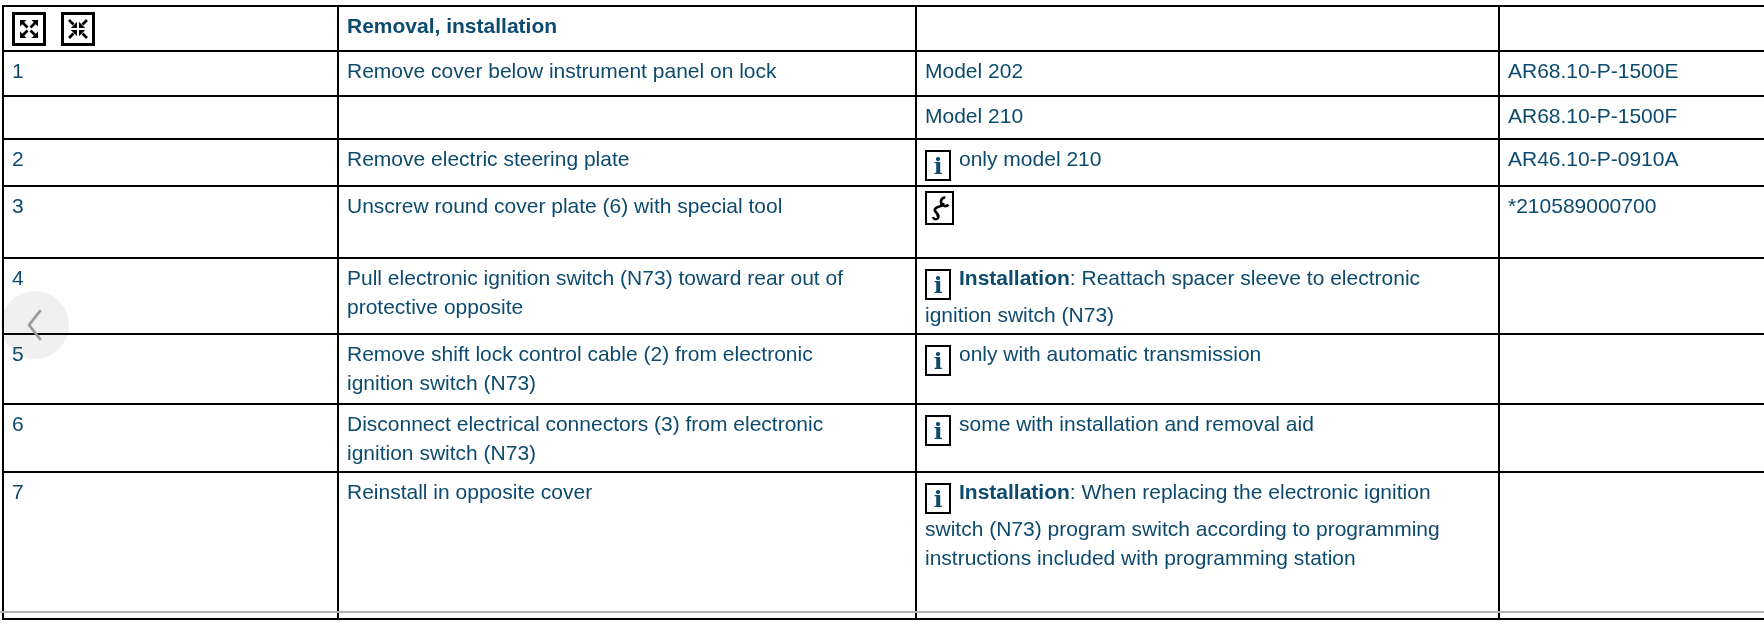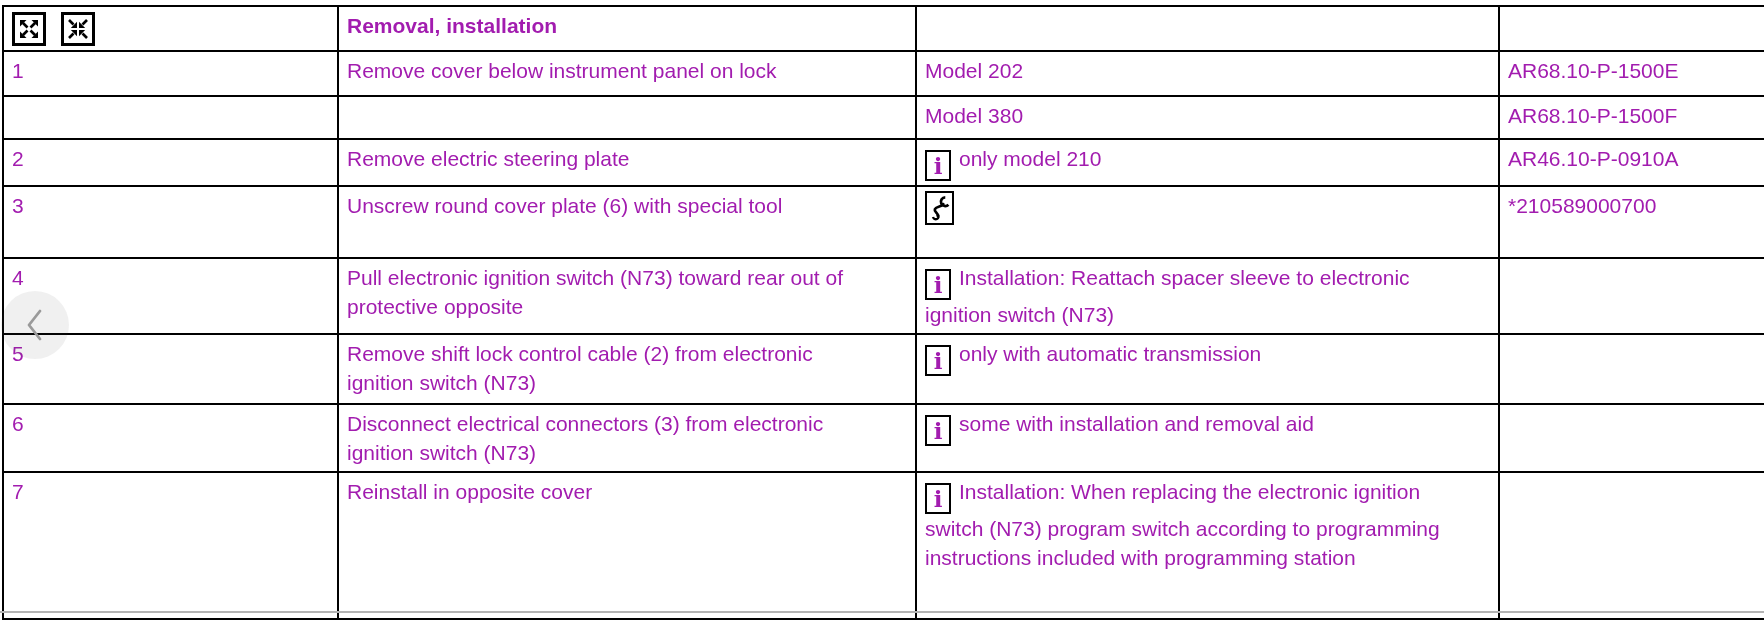--- a/index.html
+++ b/index.html
@@ -1,18 +1,18 @@
 <!DOCTYPE html>
 <html><head>
 <meta charset="utf-8">
 <style>
   html,body{margin:0;padding:0;background:#fff;}
   .screen{
     position:relative;width:1764px;height:626px;overflow:hidden;background:#ffffff;
-    font-family:"Liberation Sans",sans-serif;color:#a21caf;
+    font-family:"Liberation Sans",sans-serif;color:#0c4a6e;
   }
   table.proc{
     position:absolute;left:2px;top:5px;width:1779px;
     border-collapse:collapse;table-layout:fixed;
   }
   col.c1{width:335px;} col.c2{width:578px;} col.c3{width:583px;} col.c4{width:283px;}
   th,td{
     border:2px solid #000;vertical-align:top;text-align:left;
     font-size:21px;line-height:29px;font-weight:normal;
     padding:4px 8px 4px 8px;overflow:hidden;
@@ -36,21 +36,21 @@
     margin:1px 9px 0 0;background:#fff;cursor:pointer;vertical-align:top;
   }
   
   .boxicon{
     display:inline-flex;align-items:center;justify-content:center;
     border:2px solid #000;box-sizing:border-box;background:#fff;
     vertical-align:-8px;margin-right:8px;
   }
   .boxicon.info{width:26px;height:31px;font-family:"DejaVu Serif",serif;font-weight:bold;font-size:23px;line-height:1;}
   .boxicon.tool{width:29px;height:34px;}
-  b{font-weight:normal;}
+  b{font-weight:bold;}
   
   .nav-back{
     position:absolute;left:1px;top:291px;width:68px;height:68px;border-radius:50%;
     background:rgba(70,70,70,0.08);display:flex;align-items:center;justify-content:center;
     cursor:pointer;
   }
   .bottom-line{
     position:absolute;left:0;top:611px;width:1764px;height:2px;background:#b4b4b4;
   }
 </style>
@@ -110,21 +110,21 @@
     <tbody>
         <tr>
     <td>1</td>
     <td class="desc">Remove cover below instrument panel on lock</td>
     <td class="note">Model 202</td>
     <td>AR68.10-P-1500E</td>
   </tr>
         <tr>
     <td></td>
     <td class="desc"></td>
-    <td class="note">Model 380</td>
+    <td class="note">Model 210</td>
     <td>AR68.10-P-1500F</td>
   </tr>
         <tr>
     <td>2</td>
     <td class="desc">Remove electric steering plate</td>
     <td class="note"><span class="boxicon info">
               <span>i</span>
             </span>only model 210</td>
     <td>AR46.10-P-0910A</td>
   </tr>

